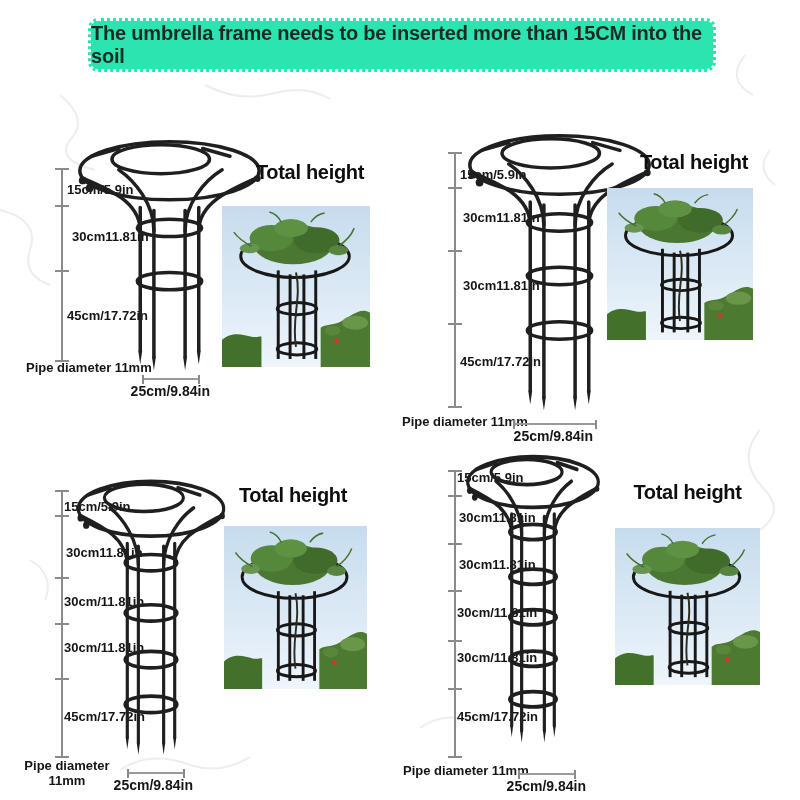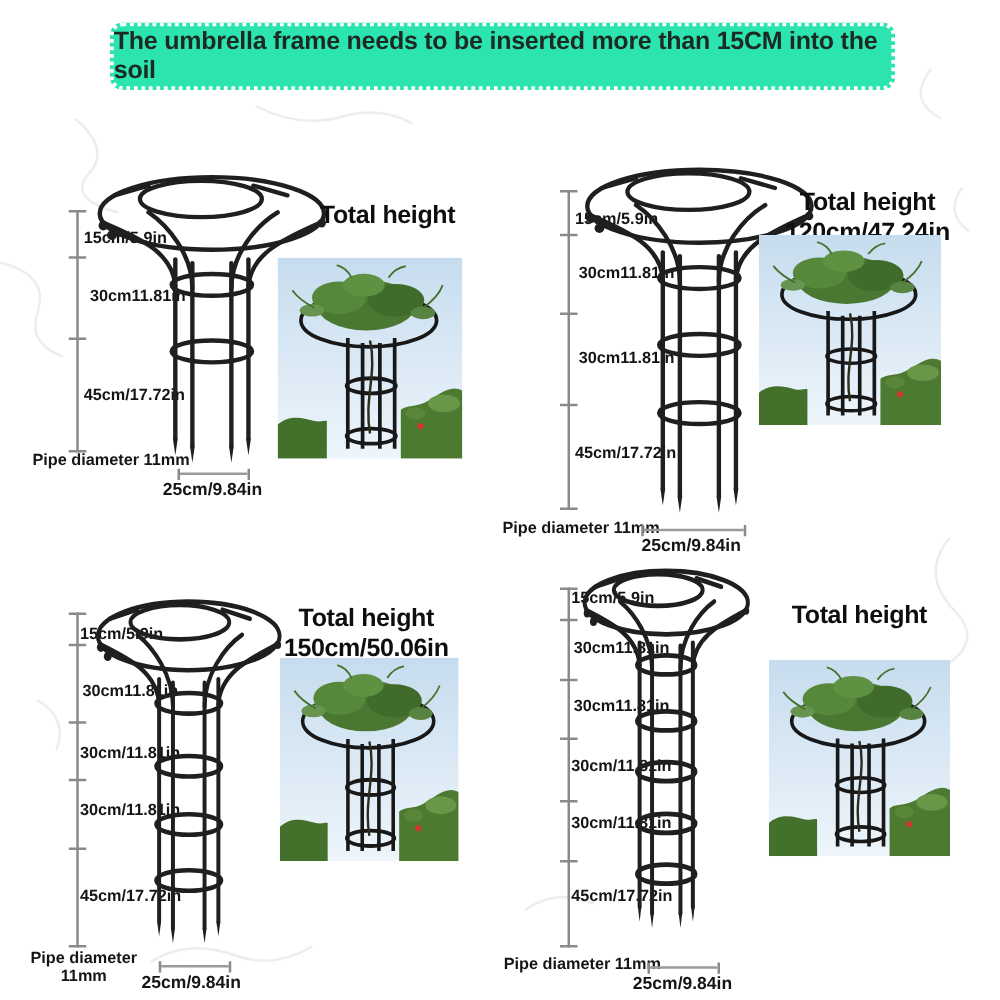--- a/index.html
+++ b/index.html
@@ -30,21 +30,21 @@
   }
   .pipe.center{text-align:center;}
   .wdim{
     position:absolute;height:9px;
     border-left:2px solid #8a8a8a;border-right:2px solid #8a8a8a;
   }
   .wdim::after{
     content:"";position:absolute;left:0;right:0;top:3px;height:2px;background:#9a9a9a;
   }
   .wlabel{
-    position:absolute;text-align:center;font-weight:700;font-size:14px;
+    position:absolute;text-align:right;font-weight:700;font-size:14px;
     line-height:16px;color:#151515;white-space:nowrap;
   }
   .frame{position:absolute;}
   .photo{position:absolute;overflow:hidden;}
   .photo svg{display:block;width:100%;height:100%;}
 </style>
 </head>
 <body>
 
 <svg width="0" height="0" style="position:absolute" aria-hidden="true">
@@ -192,21 +192,20 @@
         <circle cx="190" cy="46" r="3.5"></circle>
       <path d="M68,270 L70,284 L72,270 Z"></path>
         <path d="M82,276 L84,290 L86,276 Z"></path>
       <path d="M114,276 L116,290 L118,276 Z"></path>
         <path d="M128,270 L130,284 L132,270 Z"></path>
     </g>
   </svg>
 
   <div class="total" style="left:204px;top:30px;width:180px">
     <div>Total height</div>
-    <div>120cm/47.24in</div>
   </div>
 
   <div class="photo" style="left:207px;top:68px;width:146px;height:152px">
     <svg viewBox="0 0 150 160" preserveAspectRatio="none">
       <rect width="150" height="160" fill="url(#skyG)"></rect>
       <path d="M0,133 C10,124 22,128 30,130 C36,131 39,129 40,130 L40,160 L0,160 Z" fill="#43702b"></path>
       <path d="M150,106 C140,100 130,110 120,115 C112,119 105,117 100,121 L100,160 L150,160 Z" fill="#4d7a31"></path>
       <ellipse cx="135" cy="116" rx="13" ry="7" fill="#699647"></ellipse>
       <ellipse cx="112" cy="124" rx="8" ry="5" fill="#5a8639"></ellipse>
       <g stroke="#181818" stroke-width="3" fill="none">
@@ -280,21 +279,20 @@
         <circle cx="190" cy="46" r="3.5"></circle>
       <path d="M68,288 L70,301 L72,288 Z"></path>
         <path d="M82,294 L84,307 L86,294 Z"></path>
       <path d="M114,294 L116,307 L118,294 Z"></path>
         <path d="M128,288 L130,301 L132,288 Z"></path>
     </g>
   </svg>
 
   <div class="total" style="left:205px;top:33px;width:176px">
     <div>Total height</div>
-    <div>150cm/50.06in</div>
   </div>
 
   <div class="photo" style="left:224px;top:76px;width:143px;height:163px">
     <svg viewBox="0 0 150 160" preserveAspectRatio="none">
       <rect width="150" height="160" fill="url(#skyG)"></rect>
       <path d="M0,133 C10,124 22,128 30,130 C36,131 39,129 40,130 L40,160 L0,160 Z" fill="#43702b"></path>
       <path d="M150,106 C140,100 130,110 120,115 C112,119 105,117 100,121 L100,160 L150,160 Z" fill="#4d7a31"></path>
       <ellipse cx="135" cy="116" rx="13" ry="7" fill="#699647"></ellipse>
       <ellipse cx="112" cy="124" rx="8" ry="5" fill="#5a8639"></ellipse>
       <g stroke="#181818" stroke-width="3" fill="none">

